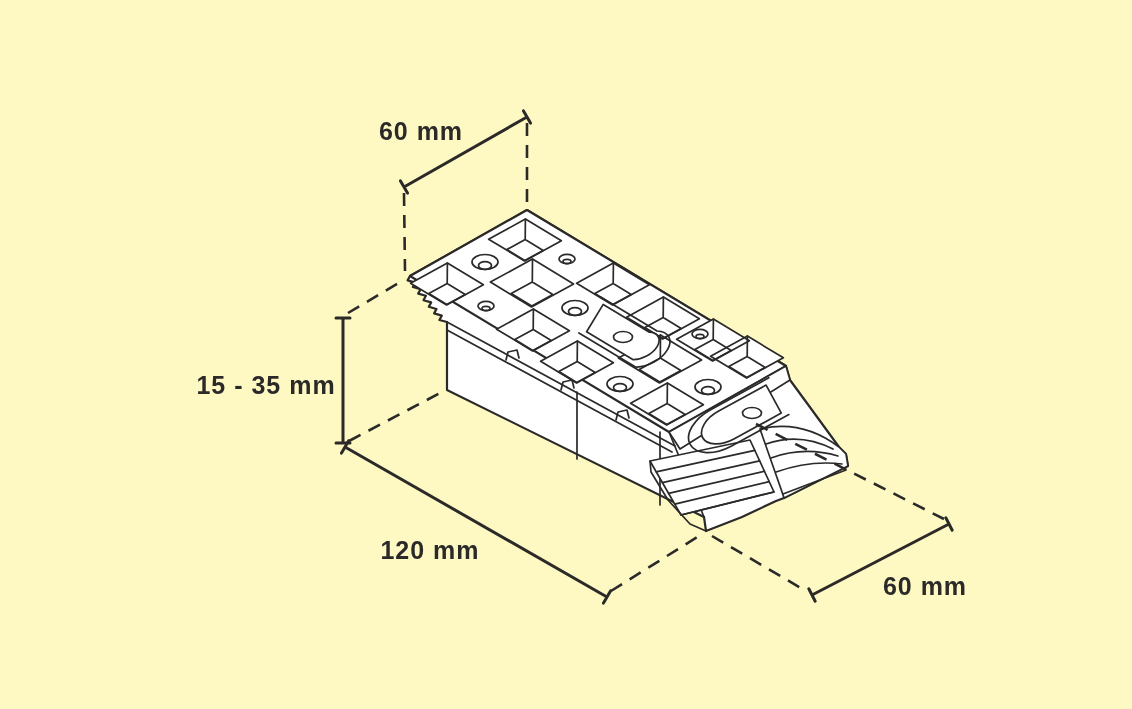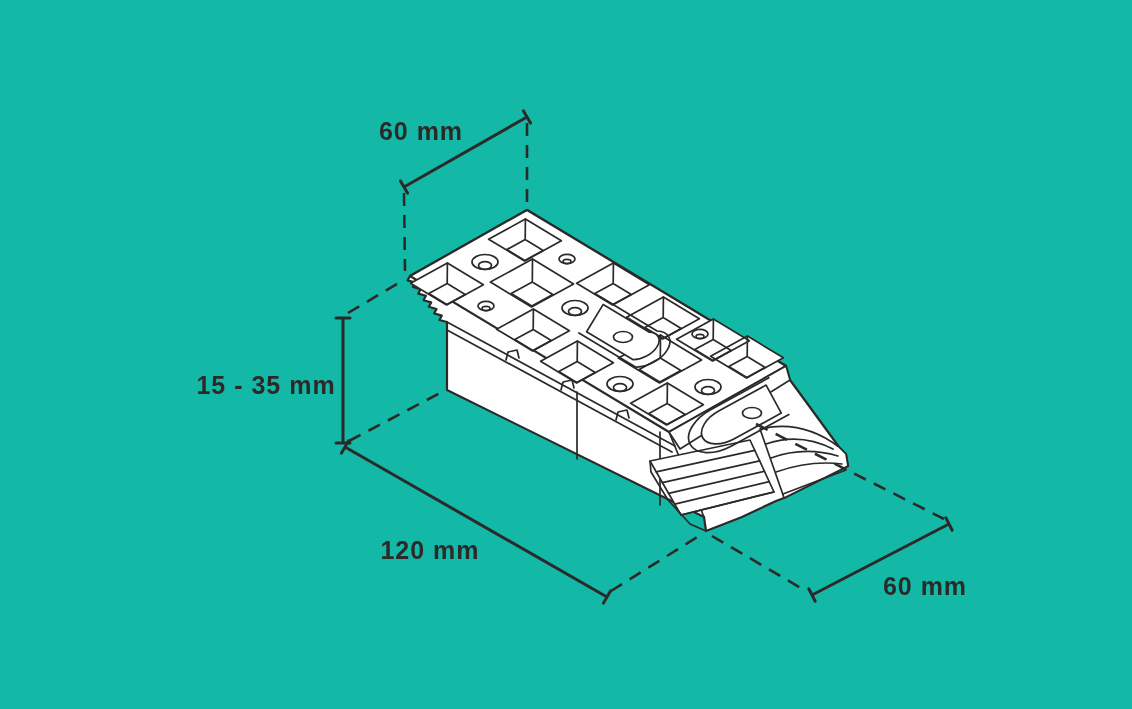--- a/index.html
+++ b/index.html
@@ -1,16 +1,16 @@
 <!DOCTYPE html>
 <html><head>
 <meta charset="utf-8">
 <style>
   html,body{margin:0;padding:0;background:#ffffff;}
-  .stage{position:relative;width:1132px;height:709px;background:#14b8a6;overflow:hidden;}
+  .stage{position:relative;width:1132px;height:709px;background:#fef9c3;overflow:hidden;}
   svg{display:block;}
   .fw{fill:#ffffff;stroke:#2b2a29;stroke-width:2.2;stroke-linejoin:round;stroke-linecap:round;}
   .ln{fill:none;stroke:#2b2a29;stroke-width:1.7;stroke-linejoin:round;stroke-linecap:round;}
   .fw2{fill:#ffffff;stroke:#2b2a29;stroke-width:1.7;stroke-linejoin:round;stroke-linecap:round;}
   .dim{fill:none;stroke:#2b2a29;stroke-width:3;stroke-linecap:round;}
   .ext{fill:none;stroke:#2b2a29;stroke-width:2.6;stroke-dasharray:13 9;stroke-linecap:butt;}
   .lbl{font-family:"Liberation Sans",sans-serif;font-weight:bold;font-size:25px;fill:#2b2a29;letter-spacing:1px;}
 </style>
 </head>
 <body>

